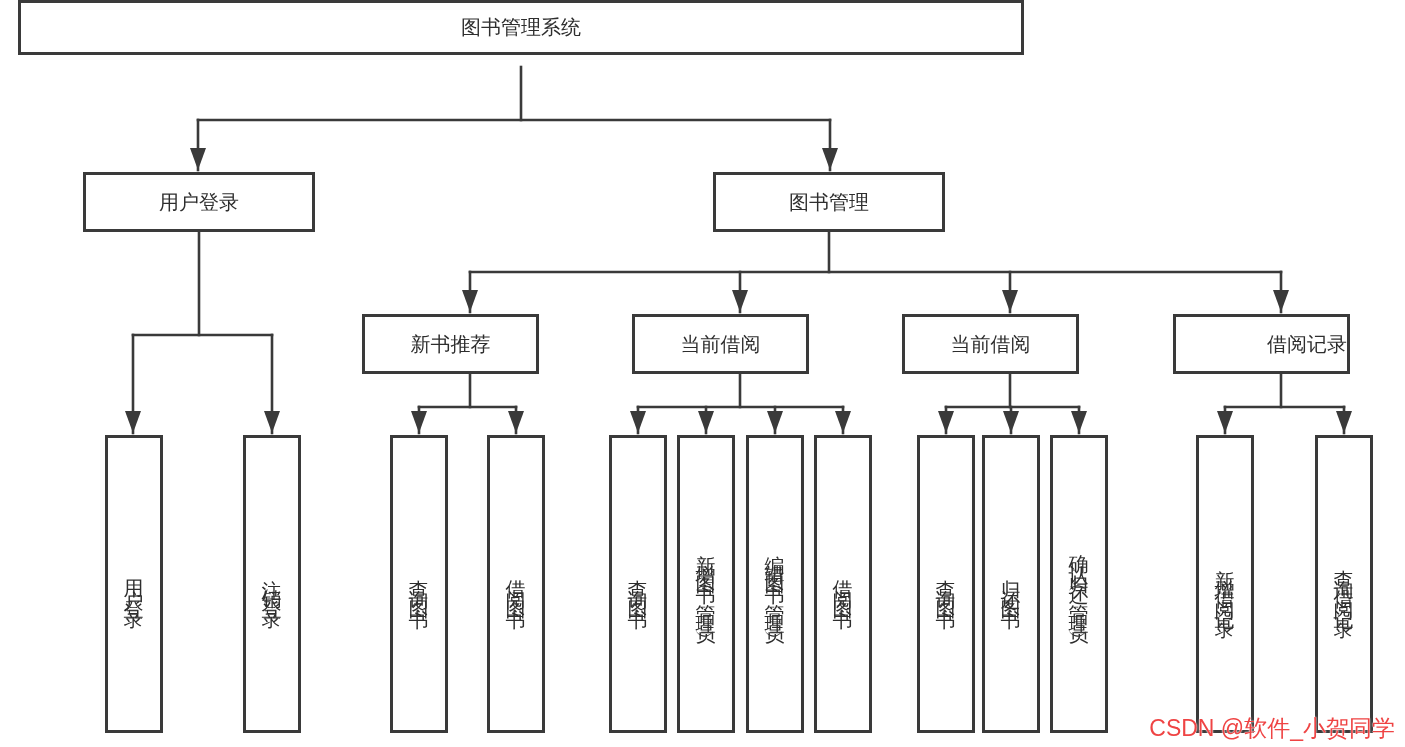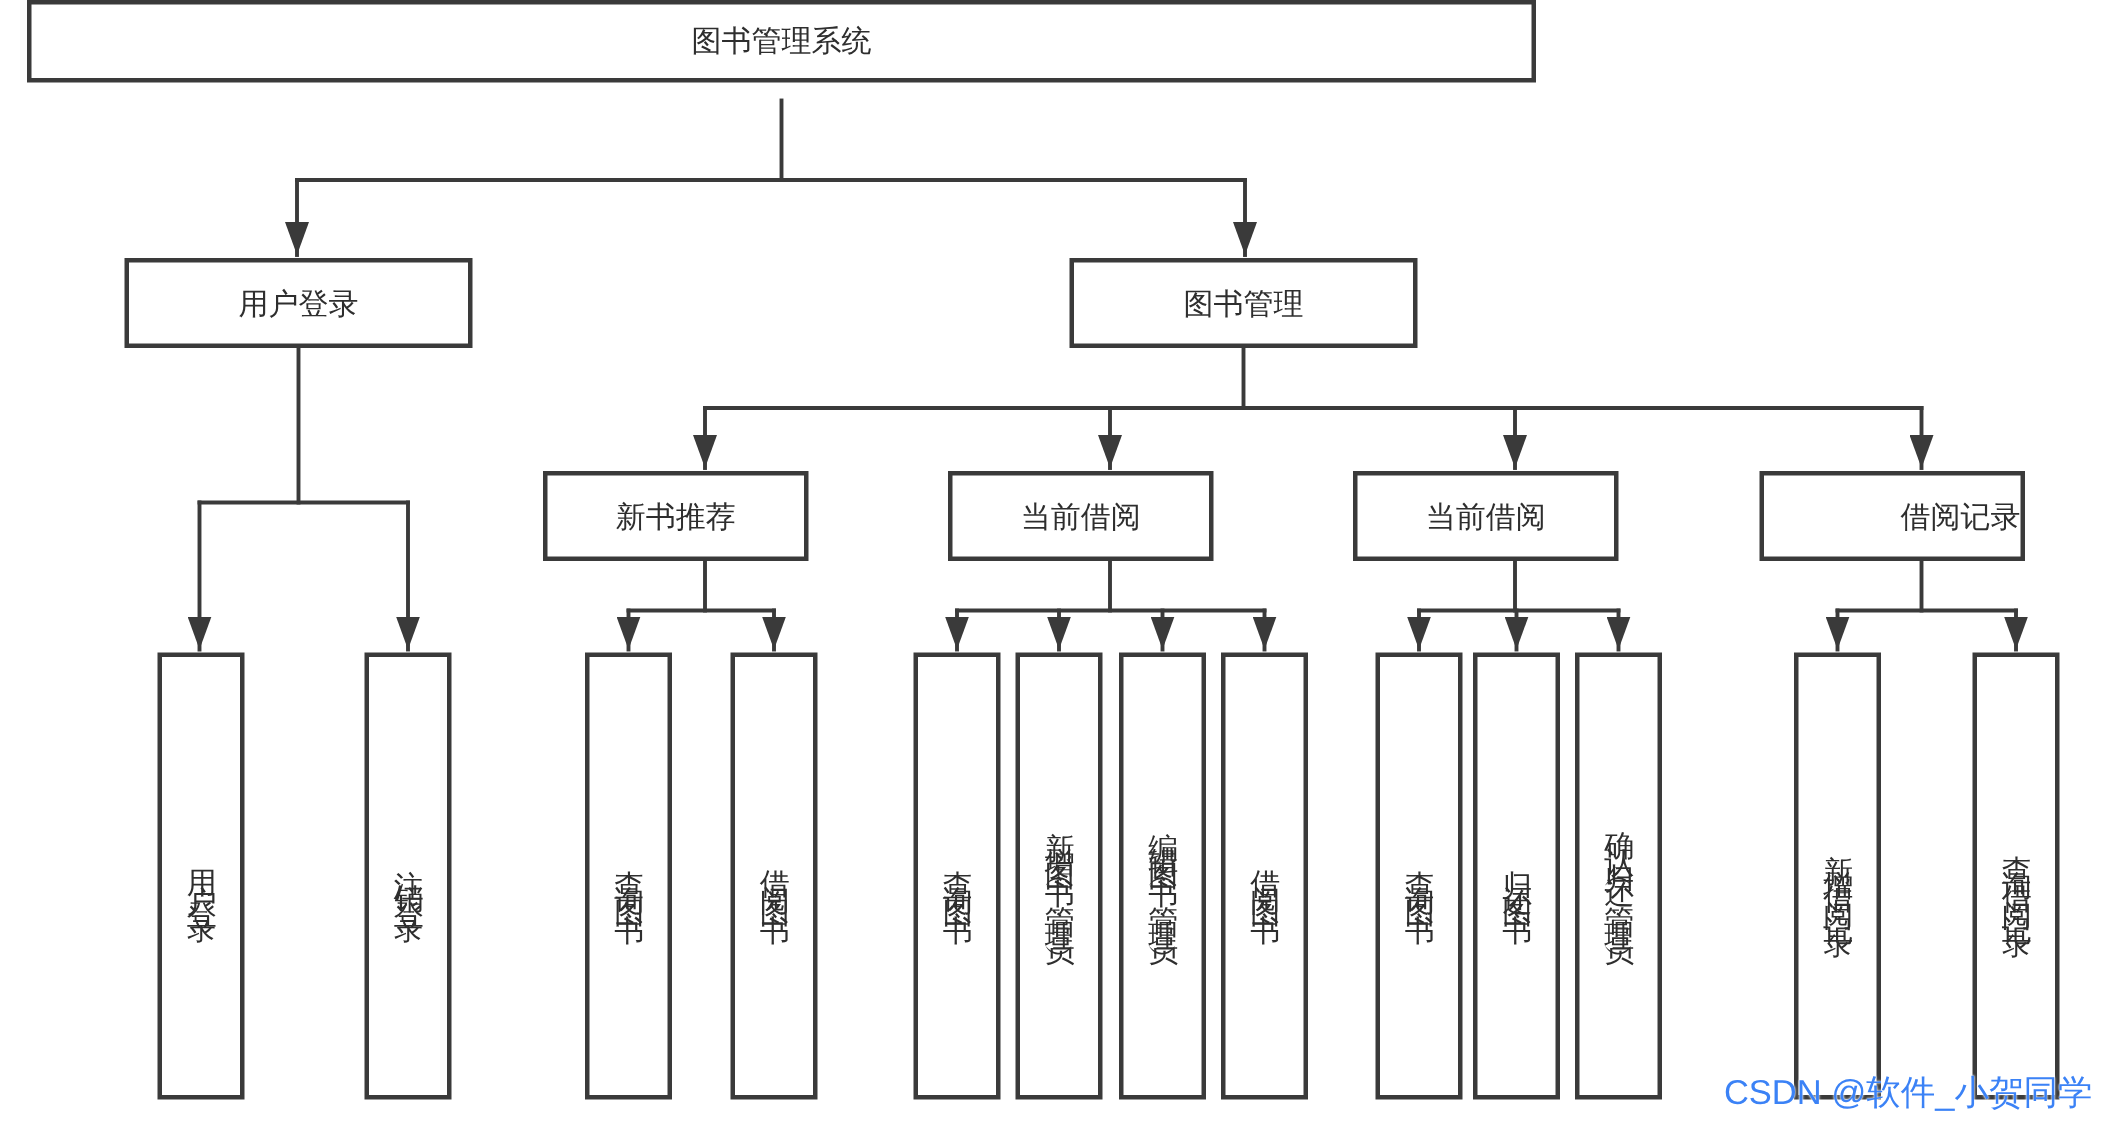--- a/index.html
+++ b/index.html
@@ -40,21 +40,21 @@
     letter-spacing: 0.5em;
     line-height: 1;
     font-size: 20px;
     white-space: nowrap;
   }
   .watermark {
     position: absolute;
     right: 10px;
     bottom: 3px;
     font-size: 23px;
-    color: #3b82f6;
+    color: #ef4444;
     text-shadow: 0 0 2px #ffffff, 0 0 1px #ffffff;
     white-space: nowrap;
   }
 </style>
 </head>
 <body>
 
 <div id="stage">
 
   <svg id="connectors" viewBox="0 0 1405 747" xmlns="http://www.w3.org/2000/svg">

